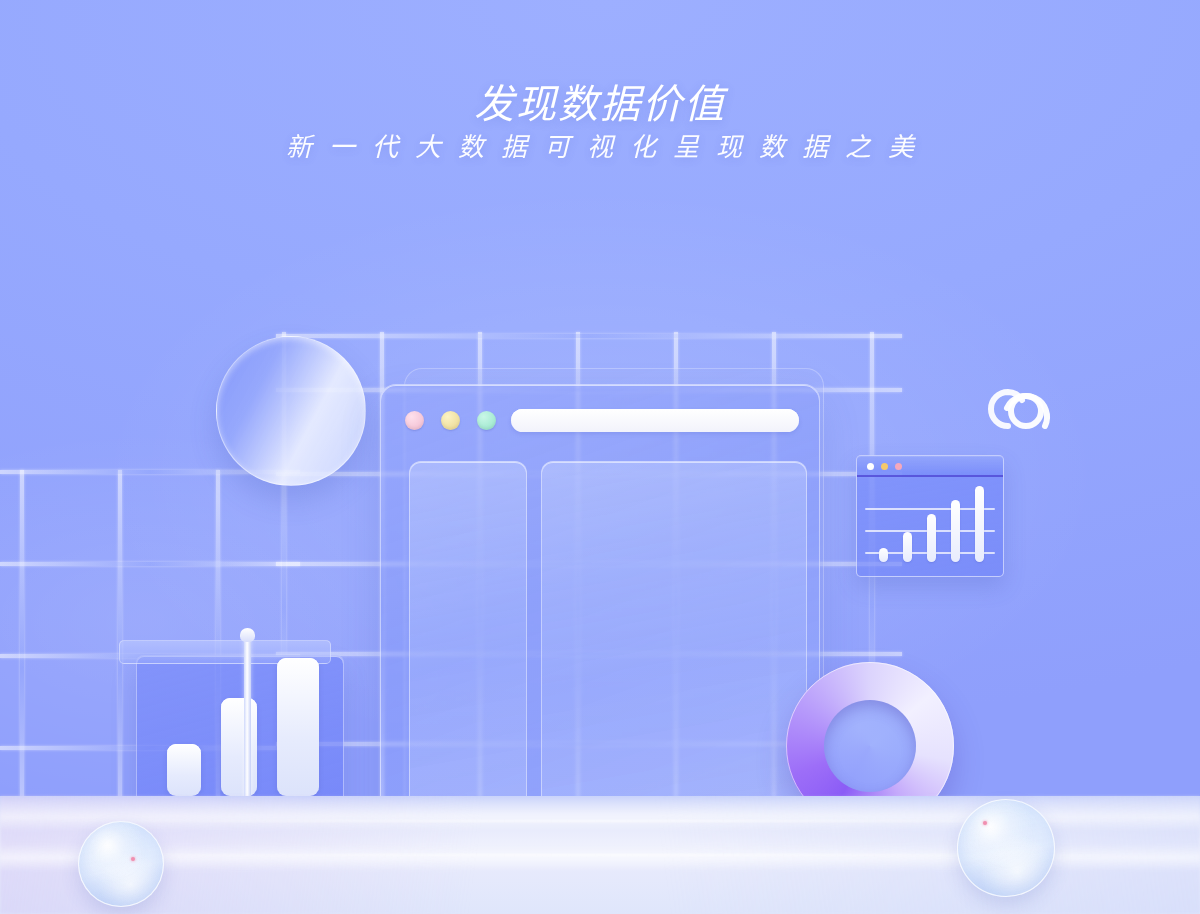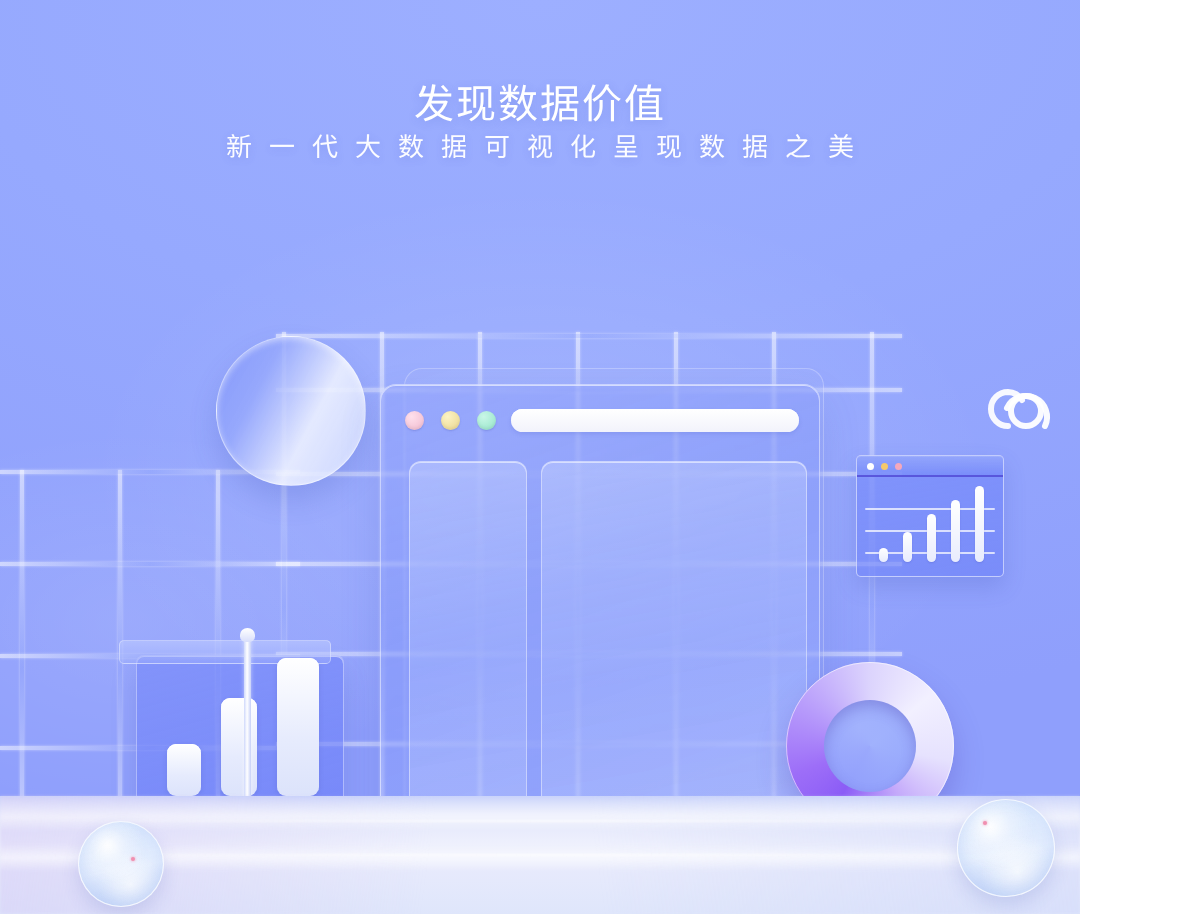--- a/index.html
+++ b/index.html
@@ -4,24 +4,25 @@
 <title>大数据与云服务平台</title>
 <style>
   * { margin:0; padding:0; box-sizing:border-box; }
   html, body {
     width:1200px; height:914px; overflow:hidden;
     font-family:"Liberation Sans","DejaVu Sans",sans-serif;
   }
 
   
   .stage {
-    position:relative; width:1080px; height:914px;
+    position:relative; width:1200px; height:914px;
     background:
       radial-gradient(120% 80% at 50% 0%, #9dafff 0%, #96a9fe 45%, #8f9ffc 100%);
     overflow:hidden;
+    font-style:italic;
   }
 
   
   .wall-glow {
     position:absolute; inset:0;
     background:
       radial-gradient(60% 45% at 50% 52%, rgba(255,255,255,.13) 0%, rgba(255,255,255,0) 70%),
       radial-gradient(40% 30% at 12% 68%, rgba(255,255,255,.10) 0%, rgba(255,255,255,0) 70%);
     pointer-events:none;
   }

